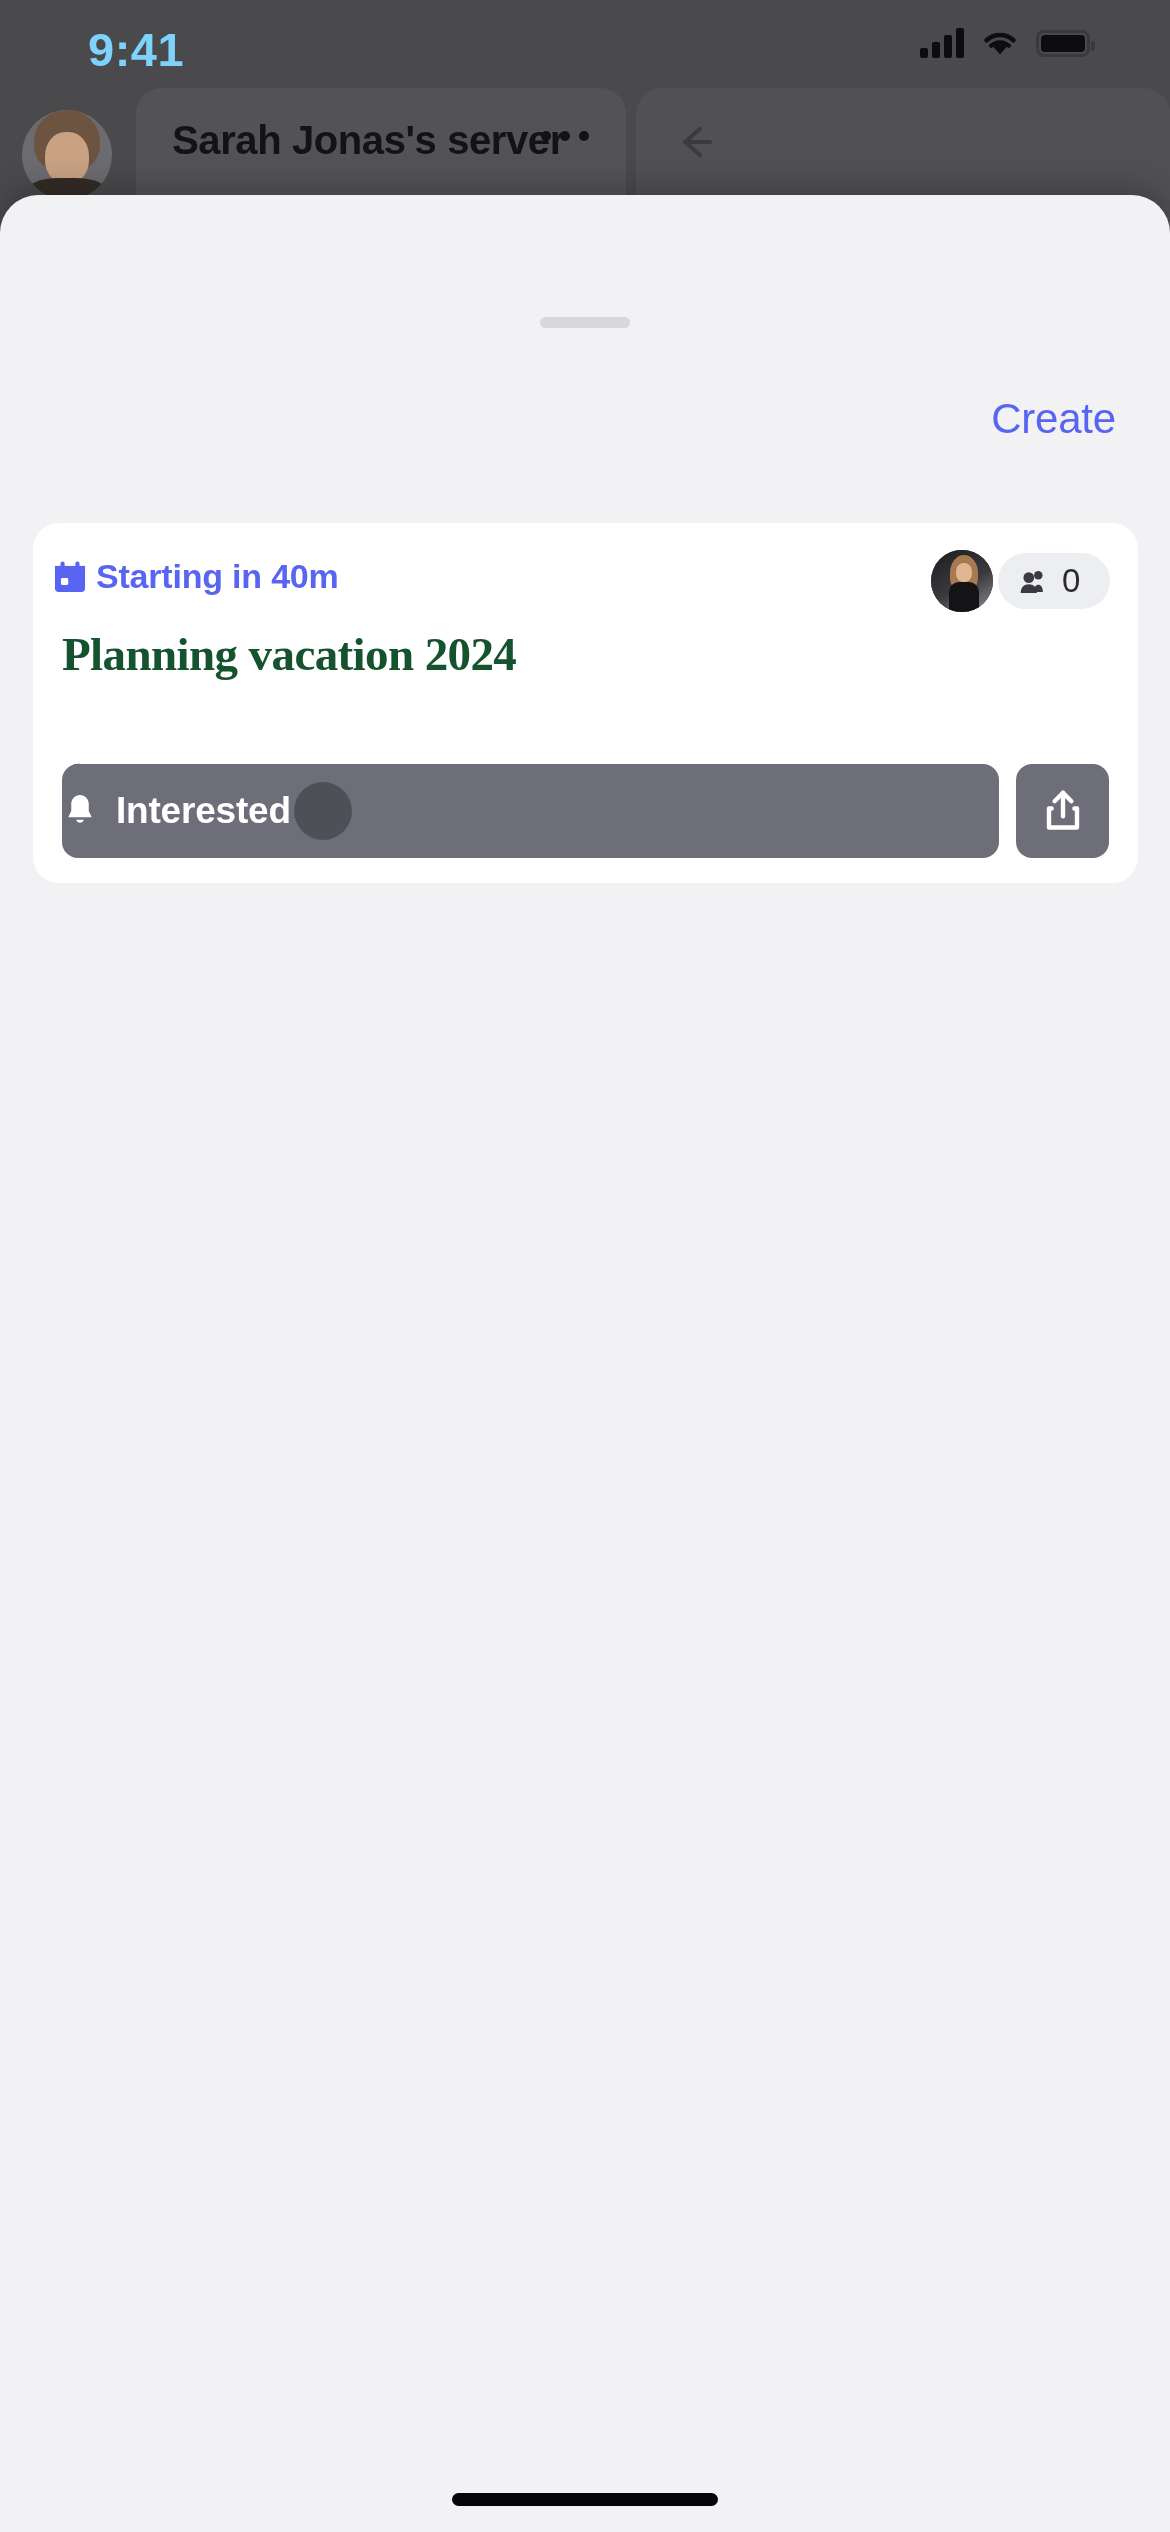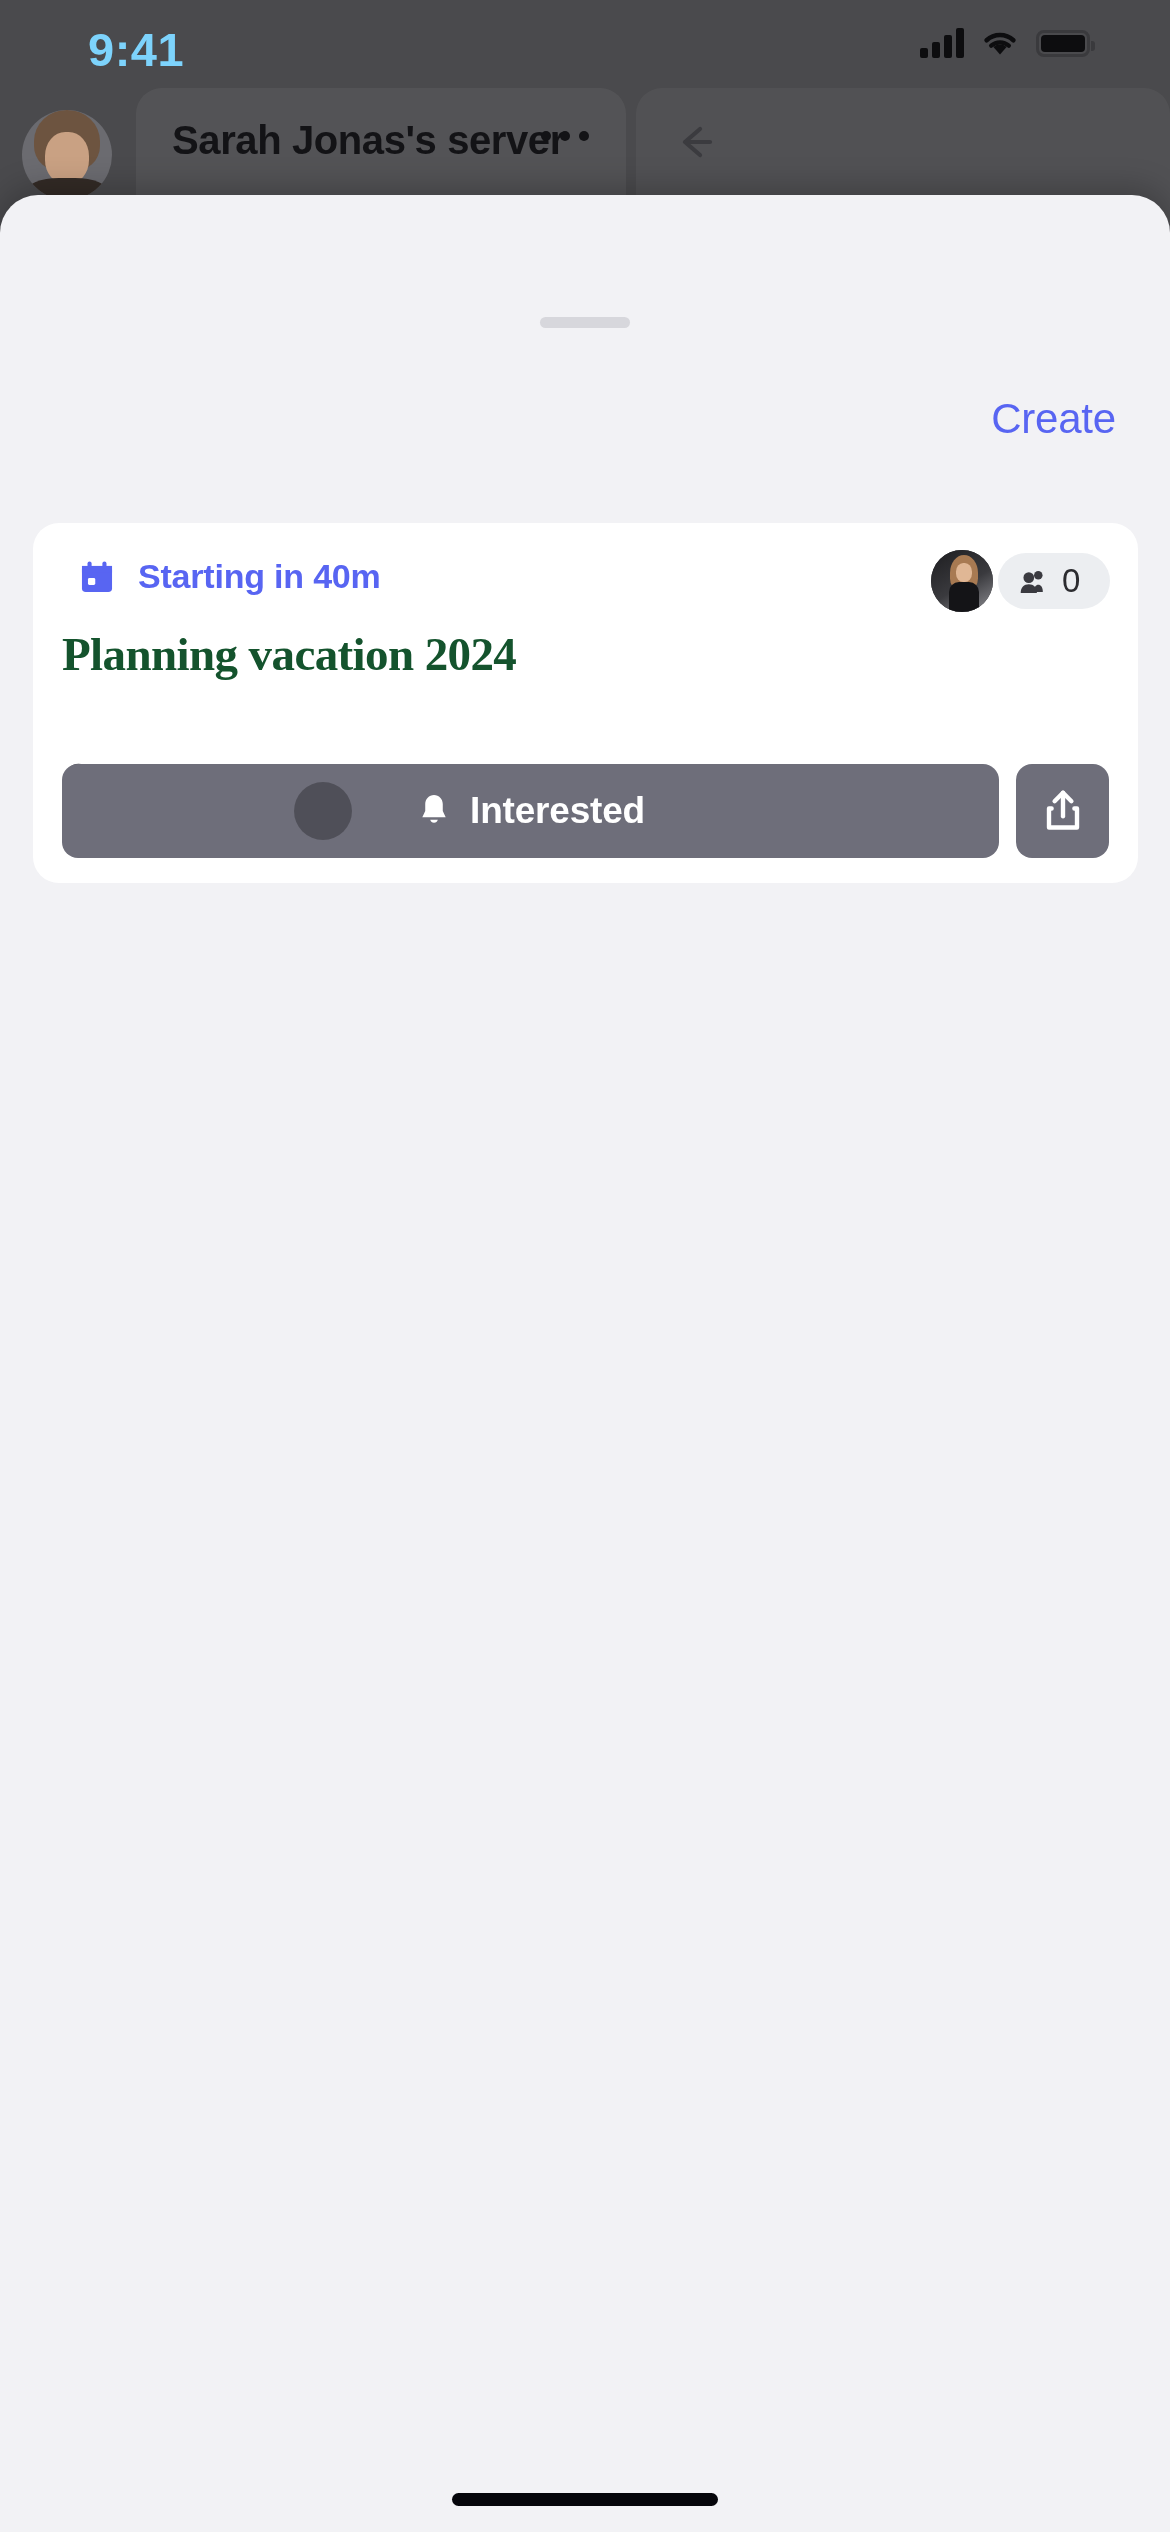--- a/index.html
+++ b/index.html
@@ -218,24 +218,24 @@
 
   #card-toprow {
     position: absolute;
     left: 0; right: 0;
     top: 24px;
     height: 64px;
   }
 
   #event-time-wrap {
     position: absolute;
-    left: 45px; top: 10px;
+    left: 18px; top: 10px;
     display: flex;
     align-items: center;
-    gap: 22px;
+    gap: 7px;
   }
   #calendar-icon { width: 38px; height: 38px; display: block; }
   #event-time {
     font-size: 34px;
     font-weight: 700;
     color: #5865f2;
     letter-spacing: -0.2px;
   }
 
   #host-avatar {
@@ -336,21 +336,21 @@
   }
 
   #interested-button {
     position: relative;
     flex: 1;
     background: #6e6e7a;
     border: none;
     border-radius: 16px;
     display: flex;
     align-items: center;
-    justify-content: center;
+    justify-content: flex-start;
     gap: 18px;
     cursor: pointer;
     overflow: hidden;
     font-family: "Liberation Sans", sans-serif;
   }
   #press-ripple {
     position: absolute;
     left: 232px;
     top: 50%;
     transform: translateY(-50%);

